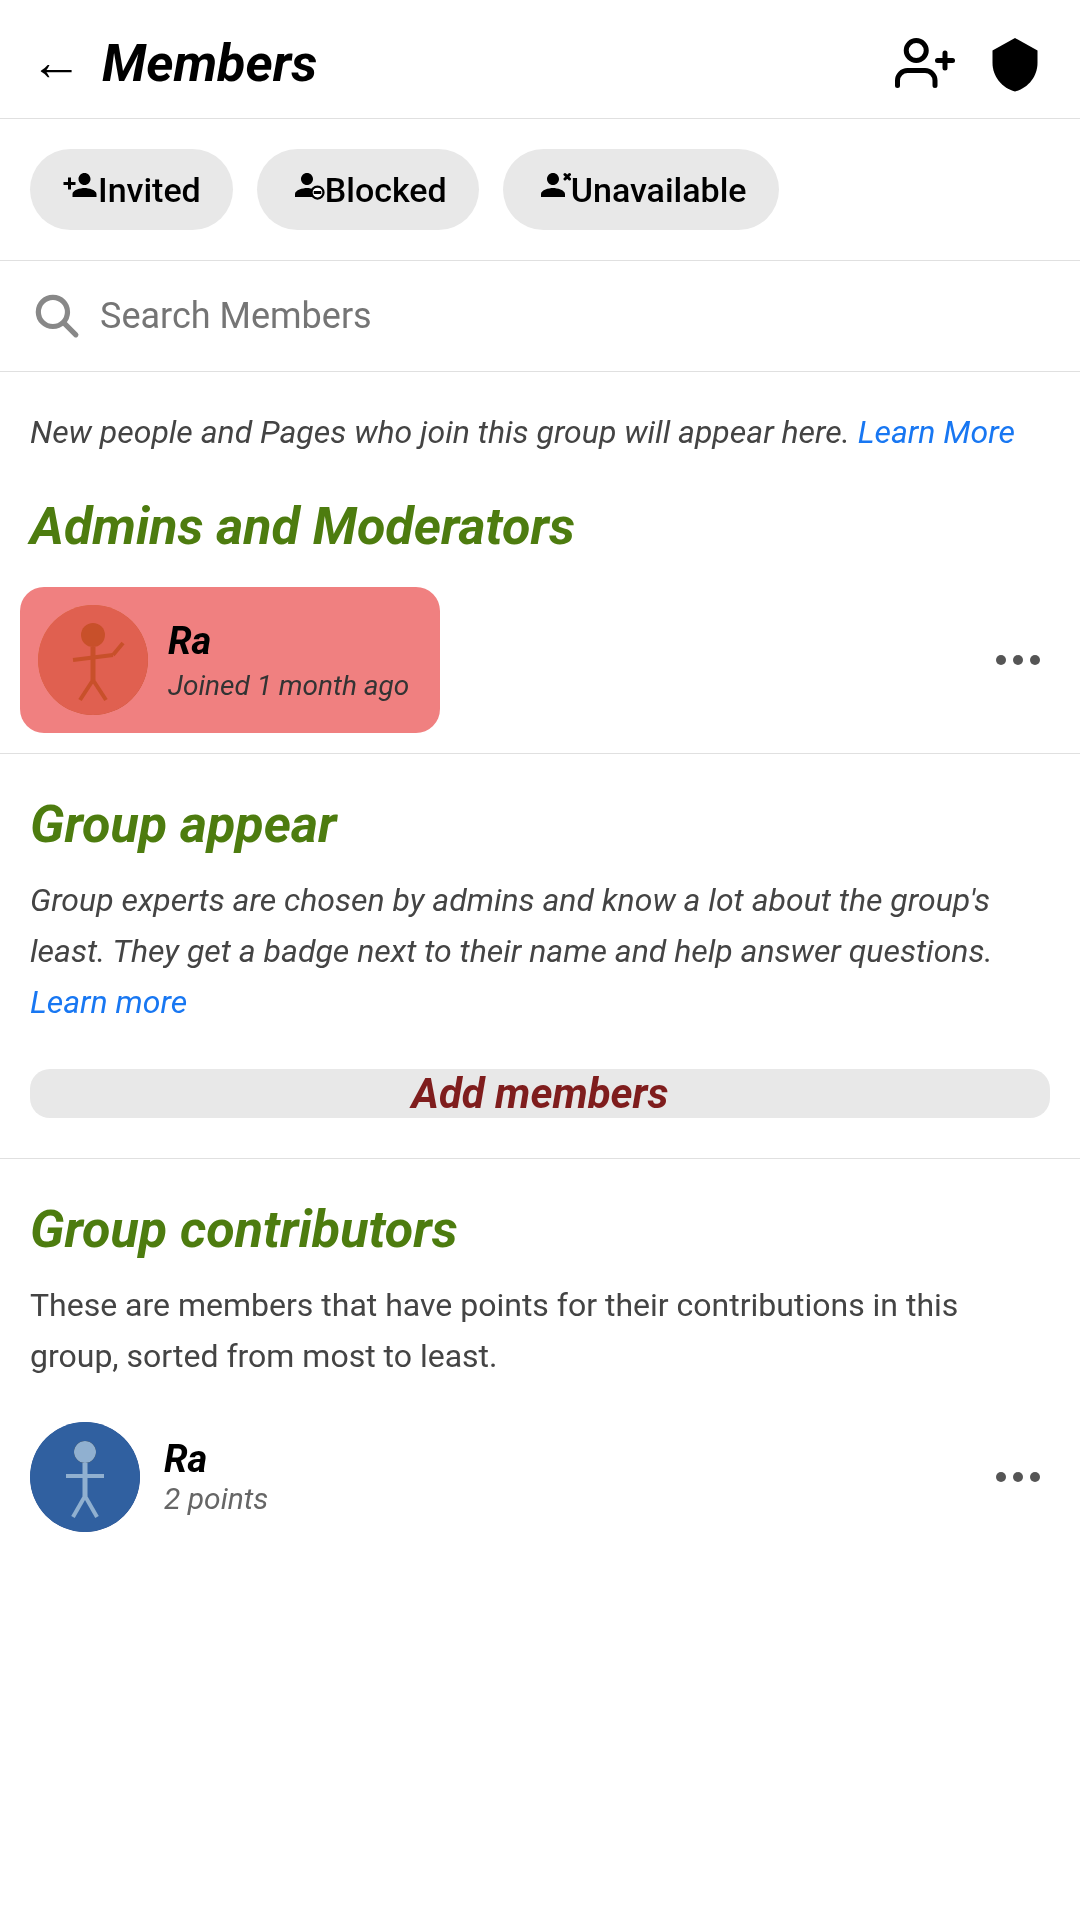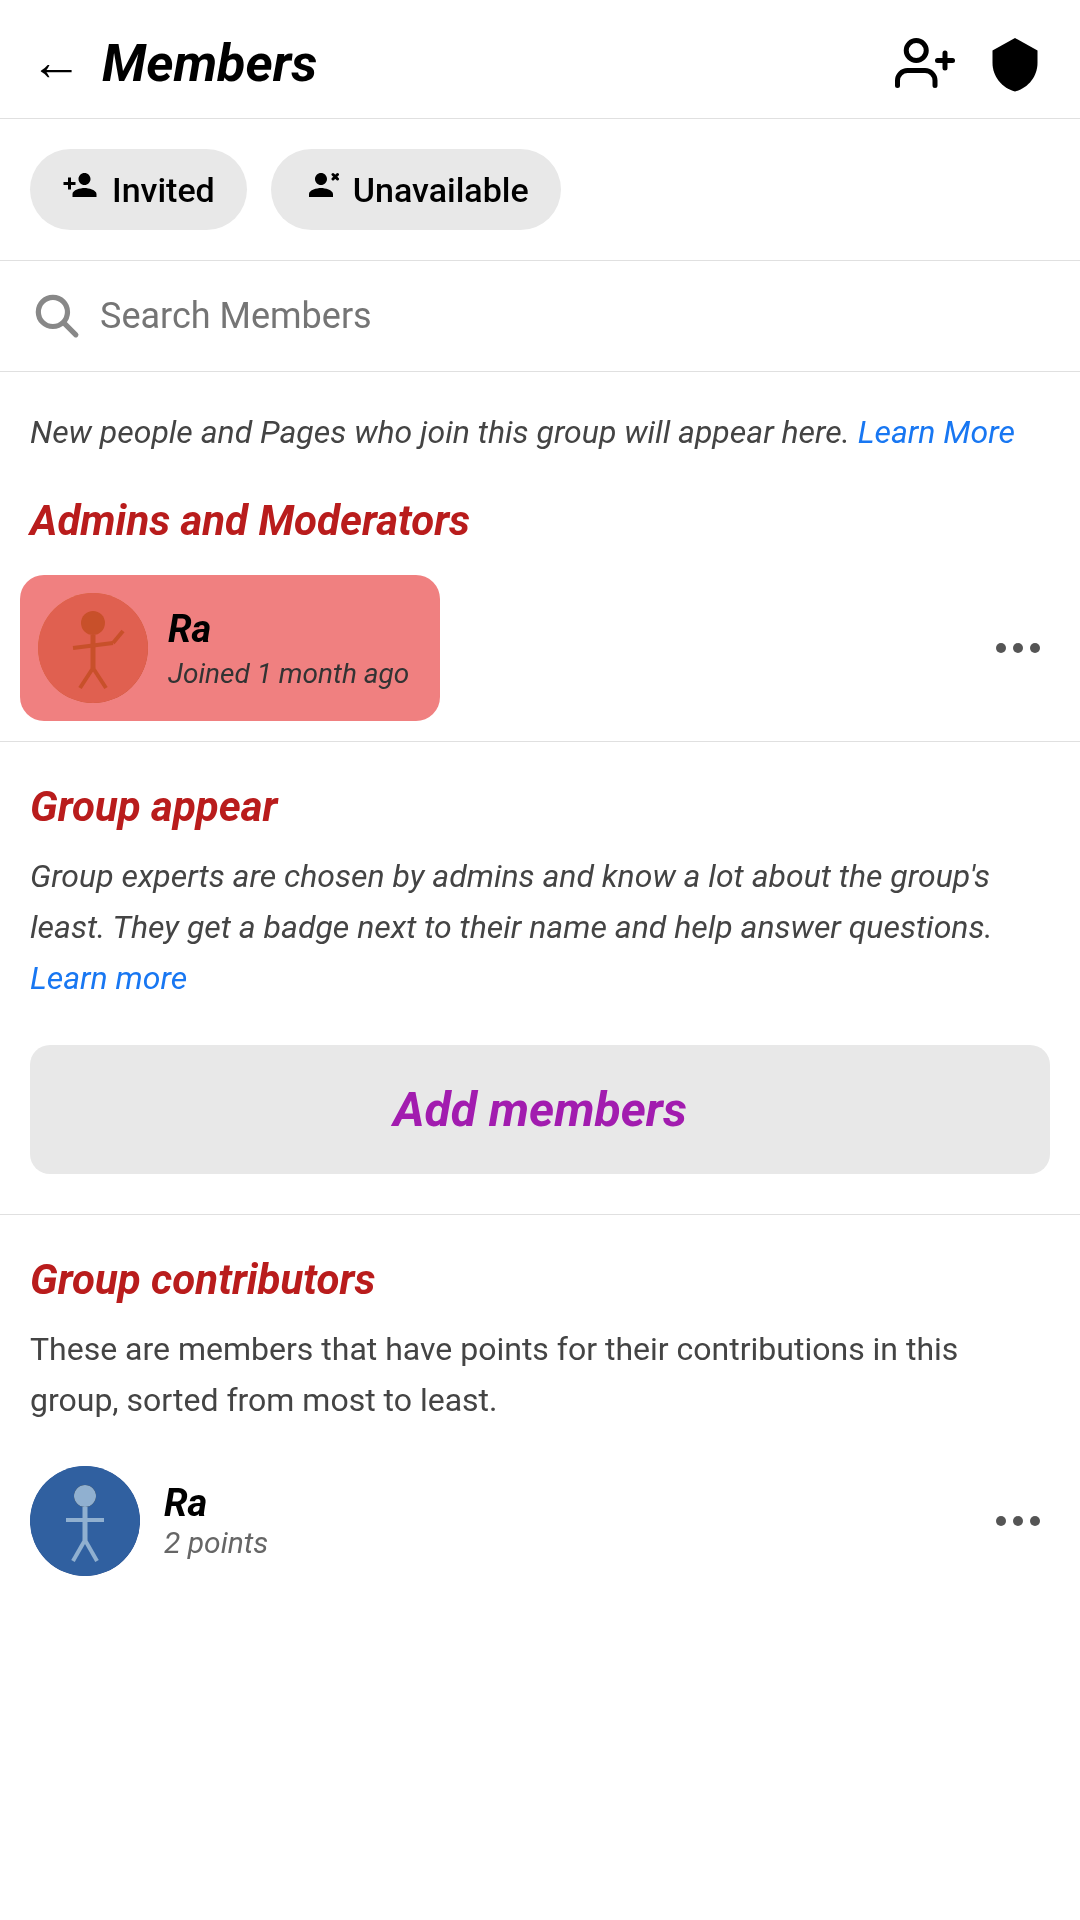--- a/index.html
+++ b/index.html
@@ -60,21 +60,20 @@
     .filter-row {
       display: flex;
       align-items: center;
       gap: 24px;
       padding: 30px 30px;
       border-bottom: 1px solid #e0e0e0;
     }
     .filter-chip {
       display: flex;
       align-items: center;
-      gap: 14px;
       background: #e8e8e8;
       border-radius: 50px;
       padding: 18px 32px;
       font-size: 34px;
       font-weight: 500;
       cursor: pointer;
       color: #000;
     }
     .chip-icon {
       font-size: 36px;
@@ -113,24 +112,24 @@
       line-height: 1.5;
     }
     .info-text a {
       color: #1877f2;
       text-decoration: none;
       font-style: italic;
     }
 
     
     .section-title {
-      font-size: 42px;
-      font-weight: bold;
-      font-style: italic;
-      color: #b91c1c;
+      font-size: 52px;
+      font-weight: bold;
+      font-style: italic;
+      color: #4d7c0f;
       padding: 30px 42px 20px 30px;
     }
 
     
     .member-card {
       display: flex;
       align-items: center;
       justify-content: space-between;
       padding: 10px 30px 10px 20px;
     }
@@ -201,25 +200,24 @@
       color: #1877f2;
       text-decoration: none;
     }
 
     
     .add-members-btn {
       margin: 20px 30px 30px 30px;
       background: #e8e8e8;
       border: none;
       border-radius: 20px;
-      padding: 36px;
-      font-size: 48px;
-      font-style: italic;
-      font-weight: bold;
-      color: #a21caf;
+      font-size: 42px;
+      font-style: italic;
+      font-weight: bold;
+      color: #7f1d1d;
       text-align: center;
       width: calc(100% - 60px);
       cursor: pointer;
       font-family: inherit;
     }
 
     
     .contributors-description {
       font-size: 32px;
       color: #444;
@@ -291,20 +289,30 @@
 
 
 <div class="filter-row">
   <div class="filter-chip">
     <span class="chip-icon">
       <svg width="36" height="36" viewBox="0 0 24 24" fill="#000">
         <path d="M15 12c2.21 0 4-1.79 4-4s-1.79-4-4-4-4 1.79-4 4 1.79 4 4 4zm-9-2V7H4v3H1v2h3v3h2v-3h3v-2H6zm9 4c-2.67 0-8 1.34-8 4v2h16v-2c0-2.66-5.33-4-8-4z"></path>
       </svg>
     </span>
     <span>Invited</span>
+  </div>
+  <div class="filter-chip">
+    <span class="chip-icon">
+      <svg width="36" height="36" viewBox="0 0 24 24" fill="#000">
+        <path d="M12 12c2.21 0 4-1.79 4-4s-1.79-4-4-4-4 1.79-4 4 1.79 4 4 4zm0 2c-2.67 0-8 1.34-8 4v2h16v-2c0-2.66-5.33-4-8-4z"></path>
+        <circle cx="19" cy="17" r="4" fill="white" stroke="#000" stroke-width="1.5"></circle>
+        <line x1="16.5" y1="17" x2="21.5" y2="17" stroke="#000" stroke-width="2"></line>
+      </svg>
+    </span>
+    <span>Blocked</span>
   </div>
   <div class="filter-chip">
     <span class="chip-icon">
       <svg width="36" height="36" viewBox="0 0 24 24" fill="#000">
         <path d="M12 12c2.21 0 4-1.79 4-4s-1.79-4-4-4-4 1.79-4 4 1.79 4 4 4zm0 2c-2.67 0-8 1.34-8 4v2h16v-2c0-2.66-5.33-4-8-4z"></path>
         <path d="M20 8 L23 5 M20 5 L23 8" stroke="#000" stroke-width="2" stroke-linecap="round"></path>
       </svg>
     </span>
     <span>Unavailable</span>
   </div>

